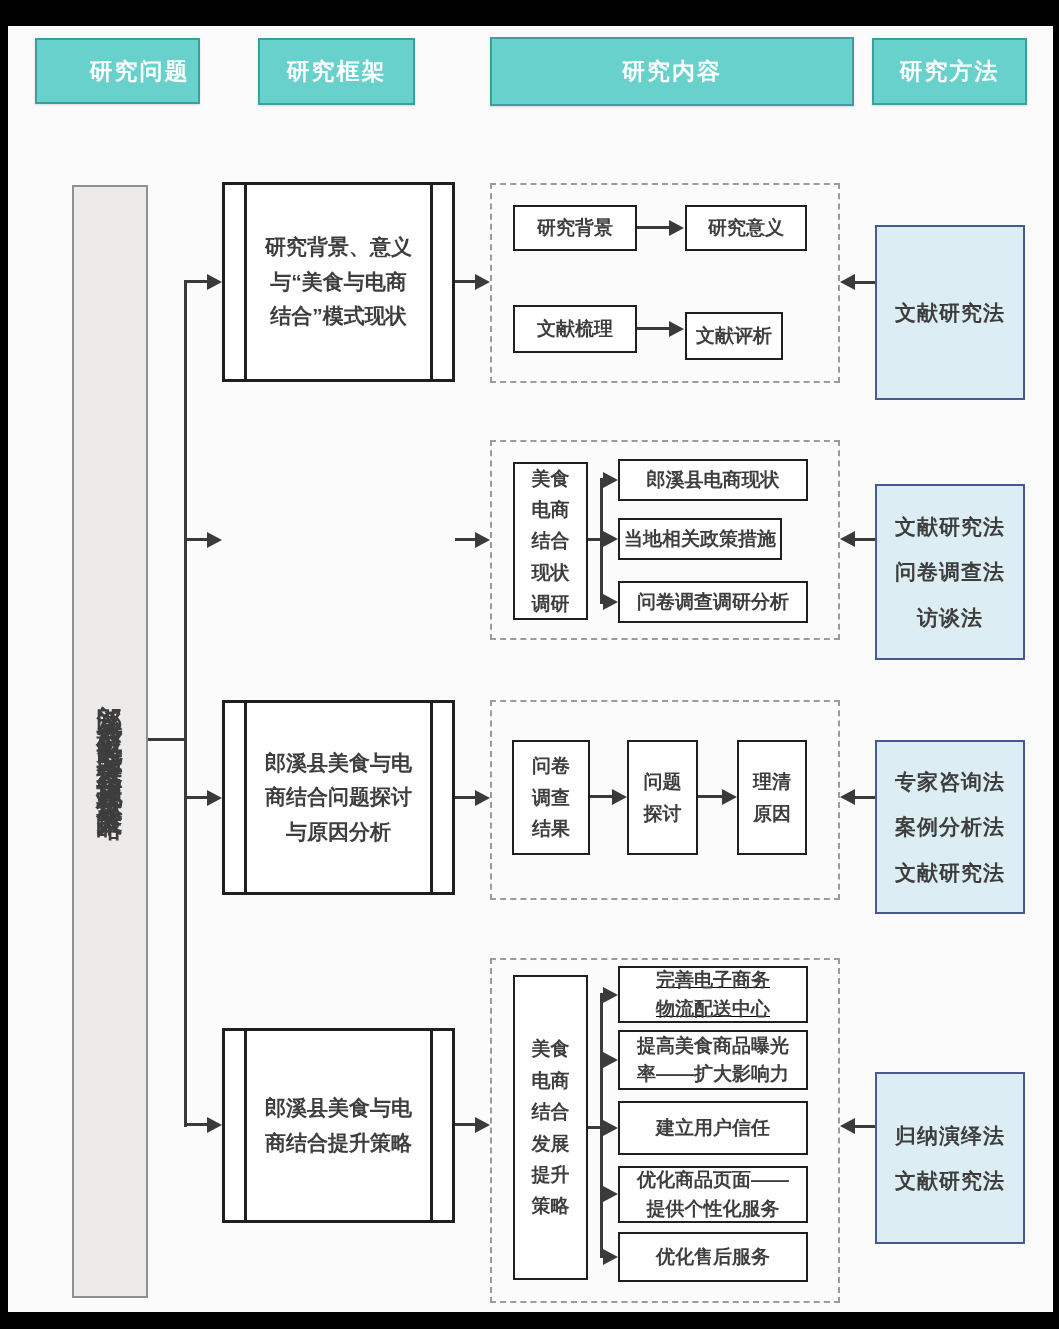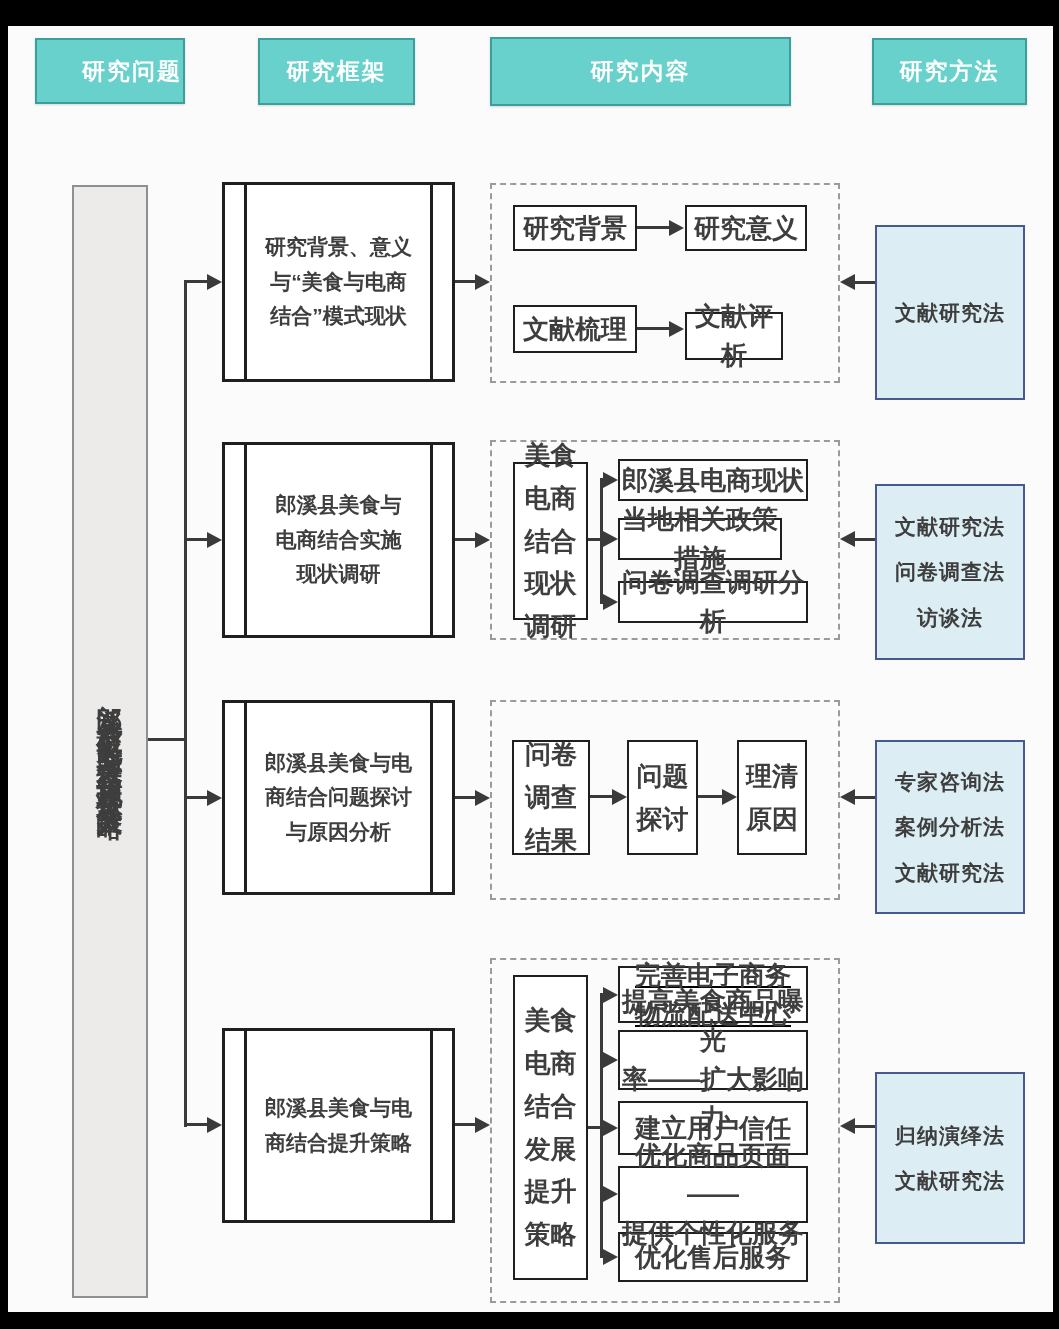--- a/index.html
+++ b/index.html
@@ -25,21 +25,21 @@
   .fbox{position:absolute;background:#fff;border:3px solid var(--box-border,#1f1f1f);
        box-sizing:border-box;display:flex;align-items:center;justify-content:center;text-align:center;}
   .fbox .t{font-size:21px;font-weight:600;color:var(--text,#3e3e3e);line-height:1.65;white-space:pre-line;padding:0 26px;}
   .fbar{position:absolute;top:0;bottom:0;width:3px;background:var(--box-border,#1f1f1f);}
   .fbar.l{left:19px;} .fbar.r{right:19px;}
 
   .dashed{position:absolute;border:2px dashed var(--dashed-border,#9b9b9b);box-sizing:border-box;background:transparent;}
 
   .wbox{position:absolute;background:#fff;border:2.5px solid var(--box-border,#1f1f1f);
        box-sizing:border-box;display:flex;align-items:center;justify-content:center;text-align:center;}
-  .wbox .t{font-size:26px;font-weight:600;color:var(--text,#3e3e3e);line-height:1.5;white-space:pre-line;}
+  .wbox .t{font-size:19px;font-weight:600;color:var(--text,#3e3e3e);line-height:1.5;white-space:pre-line;}
   .wbox .t.vspread{line-height:1.65;}
 
   .mbox{position:absolute;background:var(--method-fill,#dceef3);border:2.5px solid var(--method-border,#47598e);
        box-sizing:border-box;display:flex;align-items:center;justify-content:center;text-align:center;margin-top:32px;}
   .mbox .t{font-size:21px;font-weight:600;color:var(--text,#3e3e3e);line-height:2.15;white-space:pre-line;letter-spacing:1px;}
 
   .hline{position:absolute;height:3px;background:var(--line,#3a3a3a);}
   .vline{position:absolute;width:3px;background:var(--line,#3a3a3a);}
   .arr-r{position:absolute;width:0;height:0;border-top:8px solid transparent;
          border-bottom:8px solid transparent;border-left:15px solid var(--line,#3a3a3a);}
@@ -49,27 +49,27 @@
 </head>
 <body>
 
 <div id="page">
 
   <div class="frame top"></div>
   <div class="frame bottom"></div>
   <div class="frame left"></div>
   <div class="frame right"></div>
 
-  <div class="hdr" style="left:35px;top:38px;width:150px;height:66px;padding-left:44px;">
+  <div class="hdr" style="left:35px;top:38px;width:165px;height:66px;padding-left:44px;">
     <span class="t">研究问题</span>
   </div>
   <div class="hdr" style="left:258px;top:38px;width:157px;height:67px;">
     <span class="t">研究框架</span>
   </div>
-  <div class="hdr" style="left:490px;top:37px;width:301px;height:69px;">
+  <div class="hdr" style="left:490px;top:37px;width:364px;height:69px;">
     <span class="t">研究内容</span>
   </div>
   <div class="hdr" style="left:872px;top:38px;width:155px;height:67px;">
     <span class="t">研究方法</span>
   </div>
 
   <div class="problem" style="left:72px;top:185px;width:76px;height:1113px;">
     <div class="t">郎溪县乡村振兴电商与美食结合实施现状及提升策略</div>
   </div>
 
@@ -84,27 +84,20 @@
   <div class="hline" style="left:184px;top:1123px;width:24px;"></div>
   <div class="arr-r" style="left:207px;top:1117px;"></div>
 
   <div class="fbox" style="left:222px;top:182px;width:233px;height:200px;">
     <div class="fbar l"></div>
     <div class="fbar r"></div>
     <div class="t">研究背景、意义
 与“美食与电商
 结合”模式现状</div>
   </div>
-  <div class="fbox" style="left:222px;top:442px;width:233px;height:196px;">
-    <div class="fbar l"></div>
-    <div class="fbar r"></div>
-    <div class="t">郎溪县美食与
-电商结合实施
-现状调研</div>
-  </div>
   <div class="fbox" style="left:222px;top:700px;width:233px;height:195px;">
     <div class="fbar l"></div>
     <div class="fbar r"></div>
     <div class="t">郎溪县美食与电
 商结合问题探讨
 与原因分析</div>
   </div>
   <div class="fbox" style="left:222px;top:1028px;width:233px;height:195px;">
     <div class="fbar l"></div>
     <div class="fbar r"></div>

